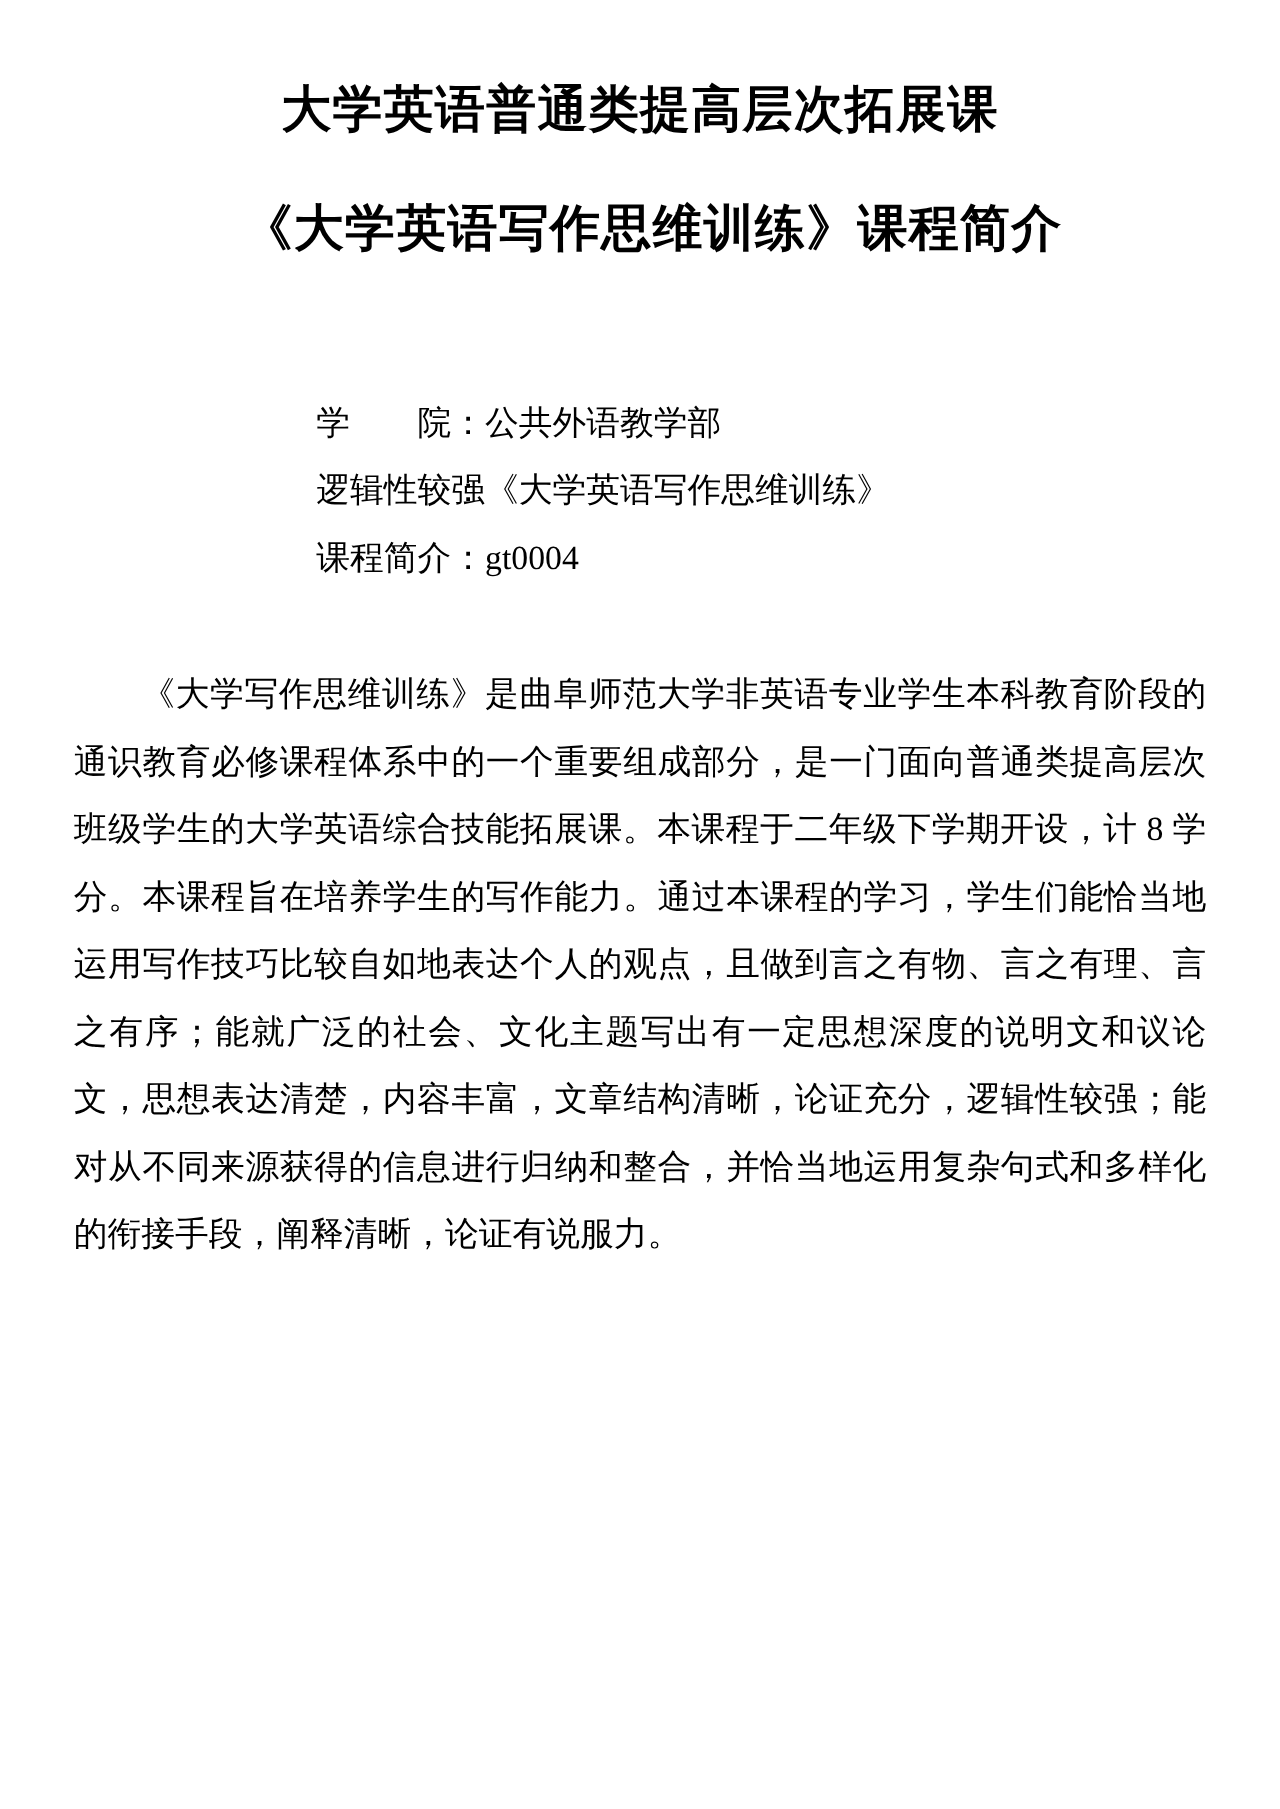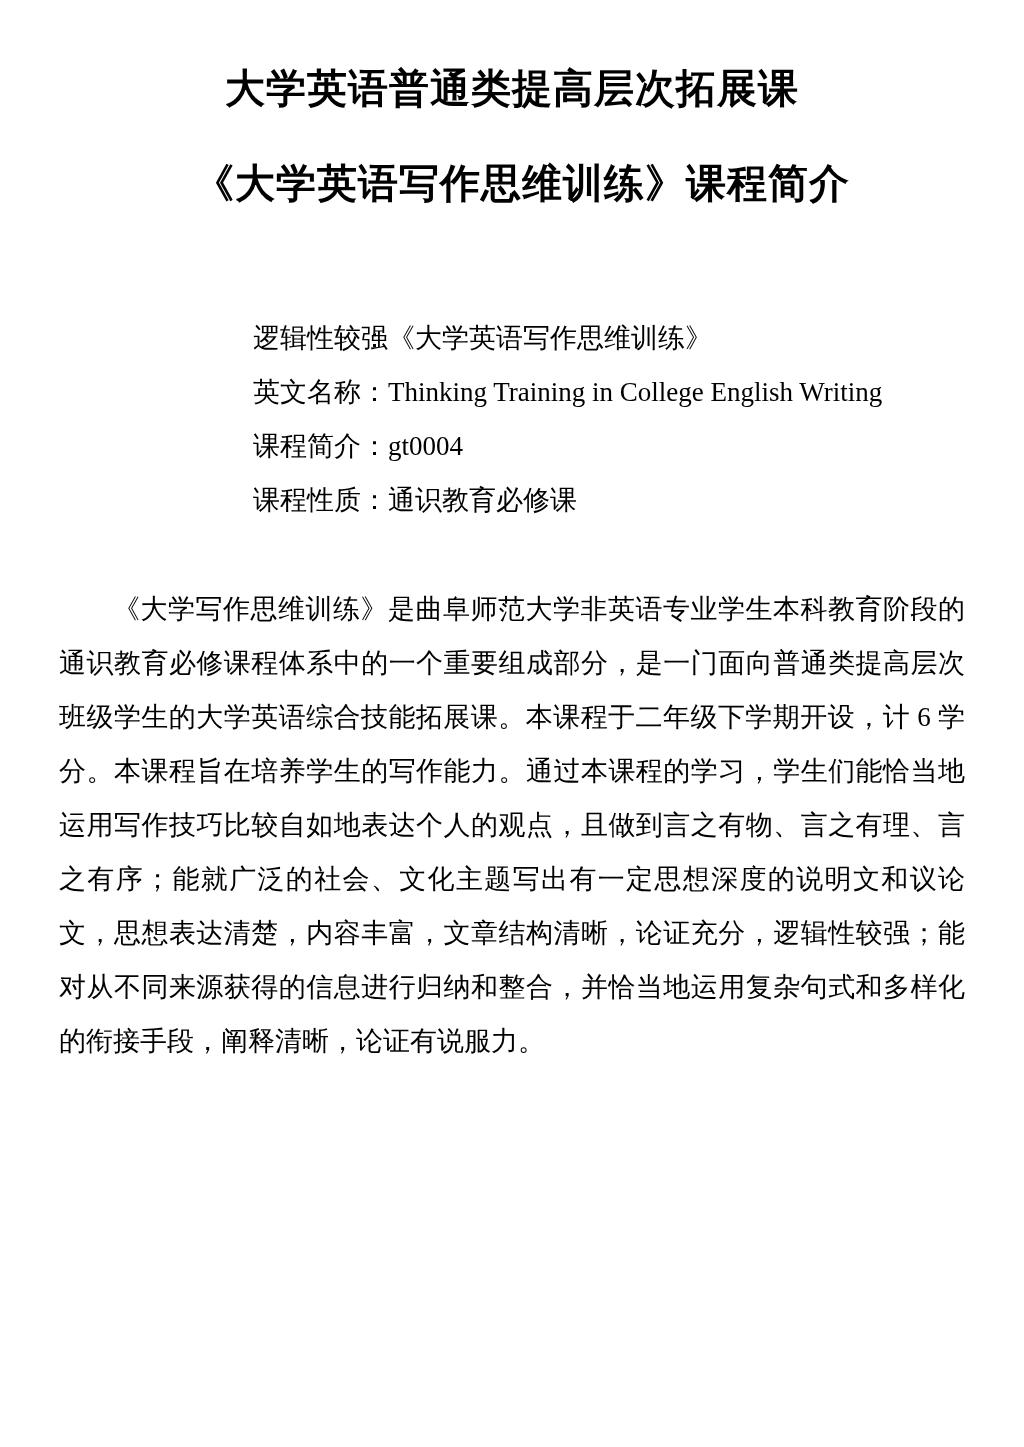--- a/index.html
+++ b/index.html
@@ -63,34 +63,31 @@
 <body>
 
 <div class="page">
 
   <h1 class="title title-1">大学英语普通类提高层次拓展课</h1>
 
   <h1 class="title title-2">《大学英语写作思维训练》课程简介</h1>
 
   <section class="info">
 
+    <div class="info-row">
+      <span class="info-label">学院</span><span class="info-colon">：</span><span class="info-value">公共外语教学部</span>
+    </div>
 
     <div class="info-row">
       <span class="info-label">逻辑性较强</span><span class="info-colon">：</span><span class="info-value">《大学英语写作思维训练》</span>
     </div>
 
-    <div class="info-row">
-      <span class="info-label">英文名称</span><span class="info-colon">：</span><span class="info-value">Thinking Training in College English Writing</span>
-    </div>
 
     <div class="info-row">
       <span class="info-label">课程简介</span><span class="info-colon">：</span><span class="info-value">gt0004</span>
     </div>
 
-    <div class="info-row">
-      <span class="info-label">课程性质</span><span class="info-colon">：</span><span class="info-value">通识教育必修课</span>
-    </div>
 
   </section>
 
-  <p class="desc">《大学写作思维训练》是曲阜师范大学非英语专业学生本科教育阶段的通识教育必修课程体系中的一个重要组成部分，是一门面向普通类提高层次班级学生的大学英语综合技能拓展课。本课程于二年级下学期开设，计 6 学分。本课程旨在培养学生的写作能力。通过本课程的学习，学生们能恰当地运用写作技巧比较自如地表达个人的观点，且做到言之有物、言之有理、言之有序；能就广泛的社会、文化主题写出有一定思想深度的说明文和议论文，思想表达清楚，内容丰富，文章结构清晰，论证充分，逻辑性较强；能对从不同来源获得的信息进行归纳和整合，并恰当地运用复杂句式和多样化的衔接手段，阐释清晰，论证有说服力。</p>
+  <p class="desc">《大学写作思维训练》是曲阜师范大学非英语专业学生本科教育阶段的通识教育必修课程体系中的一个重要组成部分，是一门面向普通类提高层次班级学生的大学英语综合技能拓展课。本课程于二年级下学期开设，计 8 学分。本课程旨在培养学生的写作能力。通过本课程的学习，学生们能恰当地运用写作技巧比较自如地表达个人的观点，且做到言之有物、言之有理、言之有序；能就广泛的社会、文化主题写出有一定思想深度的说明文和议论文，思想表达清楚，内容丰富，文章结构清晰，论证充分，逻辑性较强；能对从不同来源获得的信息进行归纳和整合，并恰当地运用复杂句式和多样化的衔接手段，阐释清晰，论证有说服力。</p>
 
 </div>
 
 </body></html>

